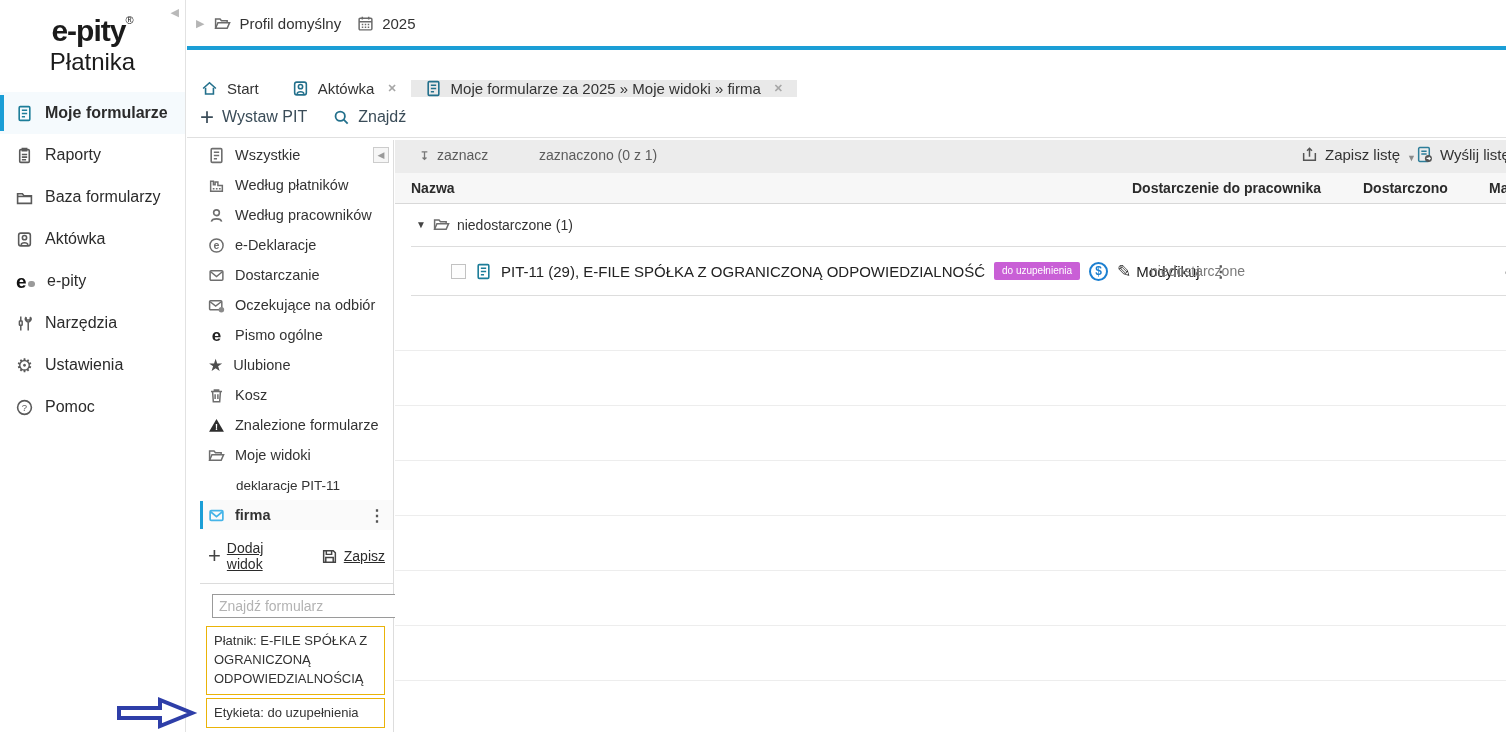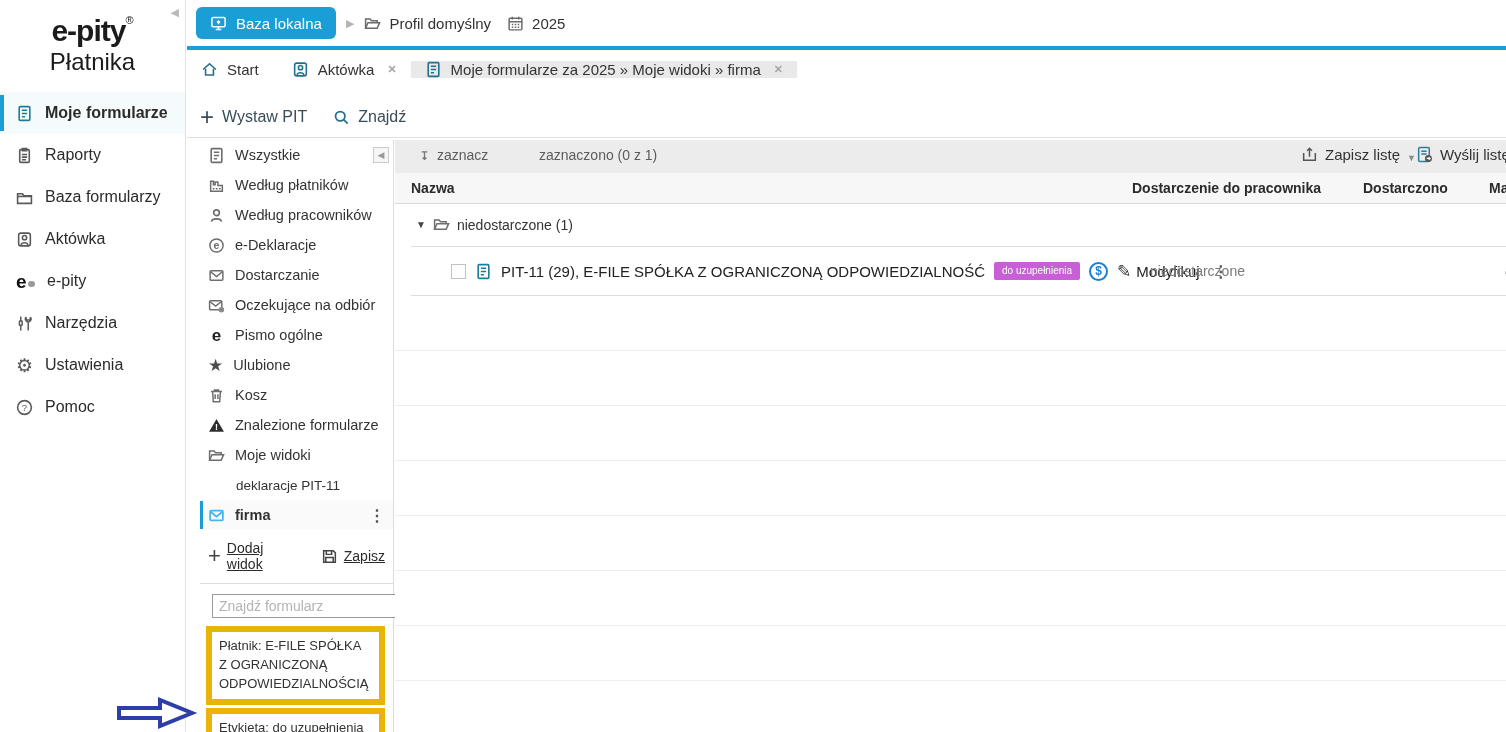--- a/index.html
+++ b/index.html
@@ -30,21 +30,21 @@
     display:flex; align-items:center; gap:10px; padding-left:9px; }
   .db-btn { display:flex; align-items:center; gap:9px; background:#1b9ed6; color:#fff;
     border-radius:6px; height:32px; padding:0 14px; font-size:15px; cursor:pointer; }
   .crumb-sep { color:#b5b5b5; font-size:11px; }
   .crumb { display:flex; align-items:center; gap:8px; font-size:15px; color:#333; cursor:pointer; }
   .crumb .ic { color:#6a6a6a; }
   .blueline { position:absolute; left:187px; top:46px; width:1319px; height:4px; background:#1b9ed6; }
 
   
   .tabbar { position:absolute; left:187px; top:61px; width:1319px; height:36px;
-    display:flex; align-items:flex-start; }
+    display:flex; align-items:flex-end; }
   .tab { display:flex; align-items:center; gap:9px; padding:0 14px; font-size:15px;
     color:#333; cursor:pointer; position:relative; }
   .tab .ic { color:#23708c; }
   .tab.active { background:#e9e9e9; }
   .tab-close { color:#a7a7a7; font-size:11px; font-weight:bold; cursor:pointer;
     align-self:flex-start; margin-top:2px; margin-left:4px; }
   .tab-sep { width:1px; background:#cfcfcf; margin:8px 2px; }
 
   
   .toolbar { position:absolute; left:187px; top:97px; width:1319px; height:41px;
@@ -78,21 +78,21 @@
   .v-div { border-top:1px solid #dcdcdc; margin:2px 0 8px 0; }
   .v-search { display:flex; align-items:center; gap:6px; padding:2px 8px 8px 6px; }
   .v-search .ic { color:#6e6e6e; }
   .v-search input { flex:1; height:24px; border:1px solid #9a9a9a; font-size:14px;
     padding:0 6px; color:#333; font-family:"Liberation Sans", sans-serif; }
   .v-search input::placeholder { color:#b3b3b3; }
   .v-filterlink { display:flex; align-items:center; gap:8px; padding:4px 8px 10px 6px;
     font-size:14.5px; color:#2b2b2b; cursor:pointer; }
   .v-filterlink .lbl { text-decoration:underline; }
   .v-filterlink .ic { color:#555; }
-  .fbox { border:6px solid #eab308; margin:0 8px 3px 6px; padding:5px 7px; font-size:13px;
+  .fbox { border:1px solid #eab308; margin:0 8px 3px 6px; padding:5px 7px; font-size:13px;
     line-height:1.45; color:#333; background:#fff; }
 
   
   .main { position:absolute; left:395px; top:140px; width:1111px; bottom:0; background:#fff; }
   .strip { position:absolute; left:0; top:0; right:0; height:33px; background:#ececec;
     font-size:14px; color:#5c5c5c; }
   .strip .sel { position:absolute; left:23px; top:7px; display:flex; gap:6px; align-items:center; cursor:pointer; }
   .strip .sel .ic { color:#777; }
   .strip .selinfo { position:absolute; left:144px; top:7px; }
   .strip .savelist { position:absolute; left:906px; top:6px; display:flex; gap:7px;
@@ -220,30 +220,20 @@
               <circle cx="8" cy="8" r="6.5"></circle>
               <text x="8" y="11.4" text-anchor="middle" font-size="9" fill="currentColor" stroke="none" font-family="Liberation Sans, sans-serif">?</text>
             </svg>
           </span>
         <span>Pomoc</span>
       </div>
     </div>
   </div>
 
   <div class="topbar">
-    <div class="db-btn">
-      <span class="ic">
-          <svg viewBox="0 0 16 16" fill="none" stroke="#fff" stroke-width="1.4">
-            <rect x="1.8" y="2.3" width="12.4" height="8.8" rx="1.2"></rect>
-            <path d="M8 11.1v2.1M5.4 13.6h5.2"></path>
-            <path d="M8 8.6V5.8M6.6 7l1.4-1.4L9.4 7"></path>
-          </svg>
-        </span>
-      <span>Baza lokalna</span>
-    </div>
     <span class="crumb-sep">▶</span>
     <div class="crumb">
       <span class="ic">
           <svg viewBox="0 0 16 16" fill="none" stroke="currentColor" stroke-width="1.4">
             <path d="M1.5 12.5V3.8h4.2l1.3 1.6h5.4v1.8"></path>
             <path d="M1.5 12.5l2.2-5.3h11l-2.3 5.3z"></path>
           </svg>
         </span>
       <span>Profil domyślny</span>
     </div>

